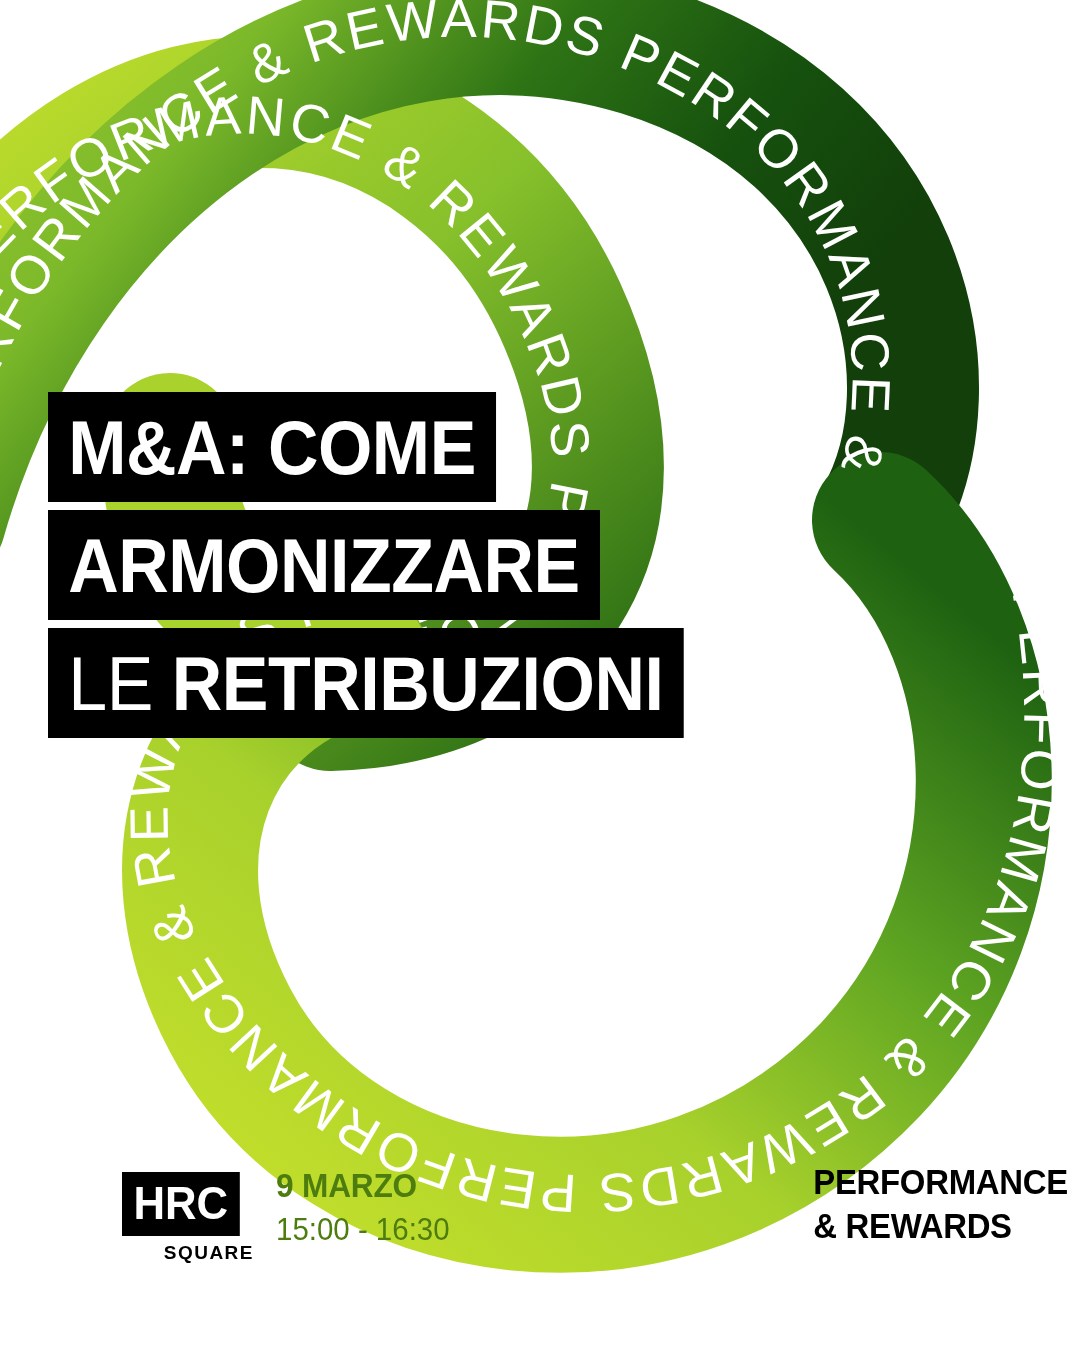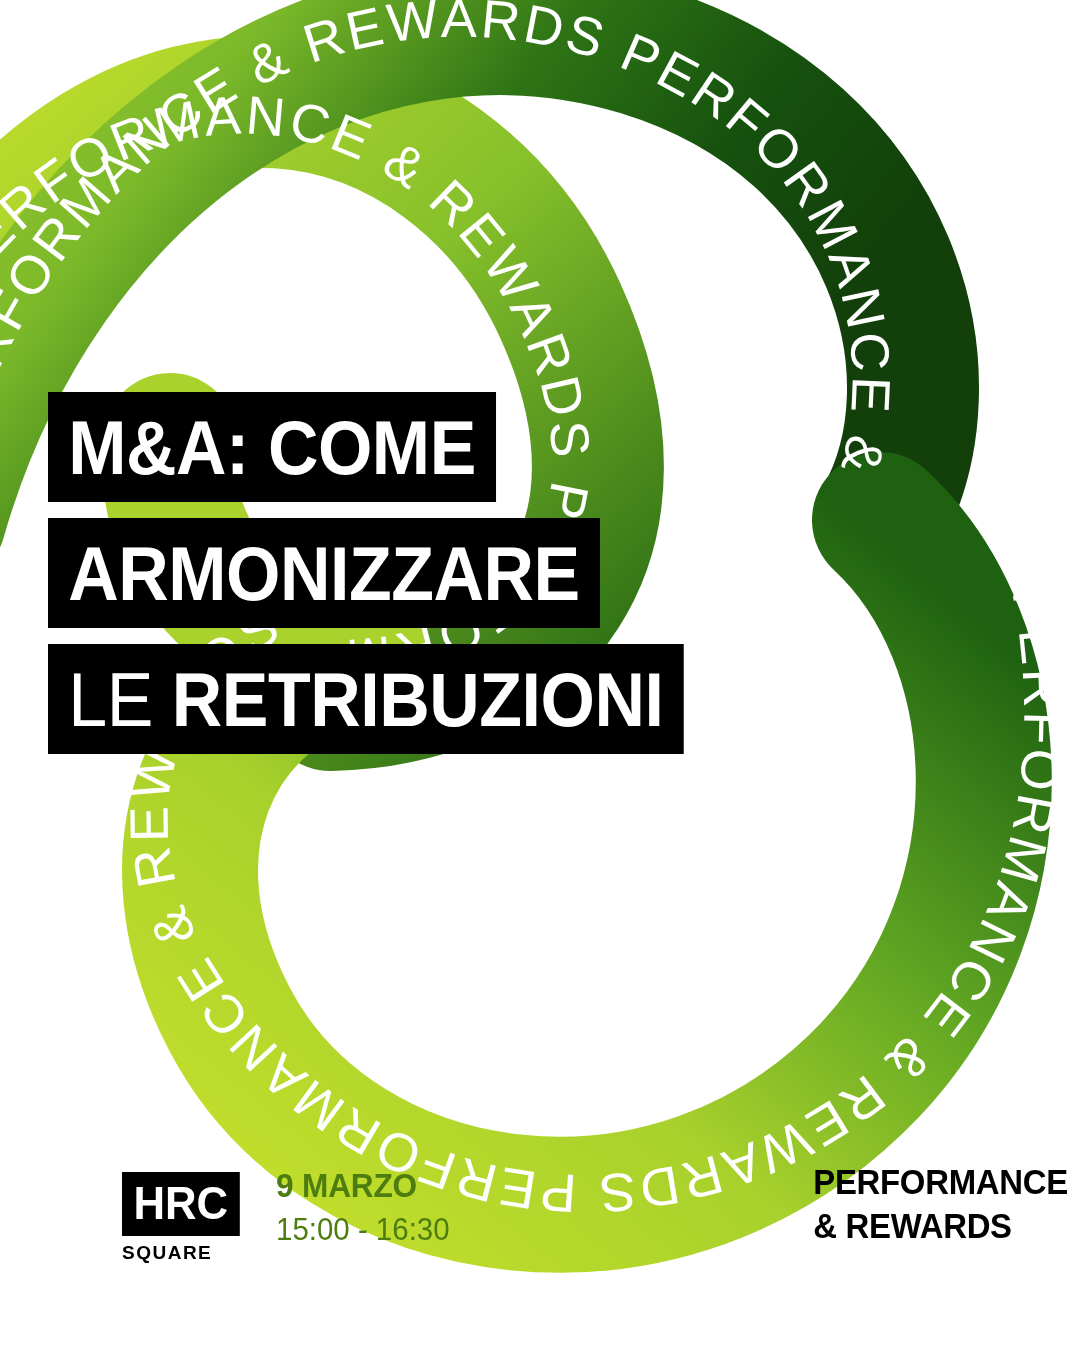--- a/index.html
+++ b/index.html
@@ -27,21 +27,21 @@
   }
 
   
   .title-block {
     position: absolute;
     left: 48px;
     top: 392px;
     display: flex;
     flex-direction: column;
     align-items: flex-start;
-    gap: 8px;
+    gap: 0px;
     z-index: 5;
   }
   .title-line {
     background: #000000;
     color: #ffffff;
     font-family: "Liberation Sans", sans-serif;
     font-weight: bold;
     font-size: 76px;
     line-height: 1.0;
     letter-spacing: -0.5px;
@@ -86,21 +86,21 @@
     transform-origin: left center;
     display: inline-block;
   }
   .logo-sub {
     margin-top: 6px;
     font-family: "Liberation Sans", sans-serif;
     font-weight: bold;
     font-size: 19px;
     letter-spacing: 1.5px;
     color: #000000;
-    text-align: left;
+    text-align: right;
     width: 132px;
   }
   .event-info {
     position: absolute;
     left: 236px;
     top: 18px;
     color: #4d7c0f;
   }
   .event-date {
     font-family: "Liberation Sans", sans-serif;

